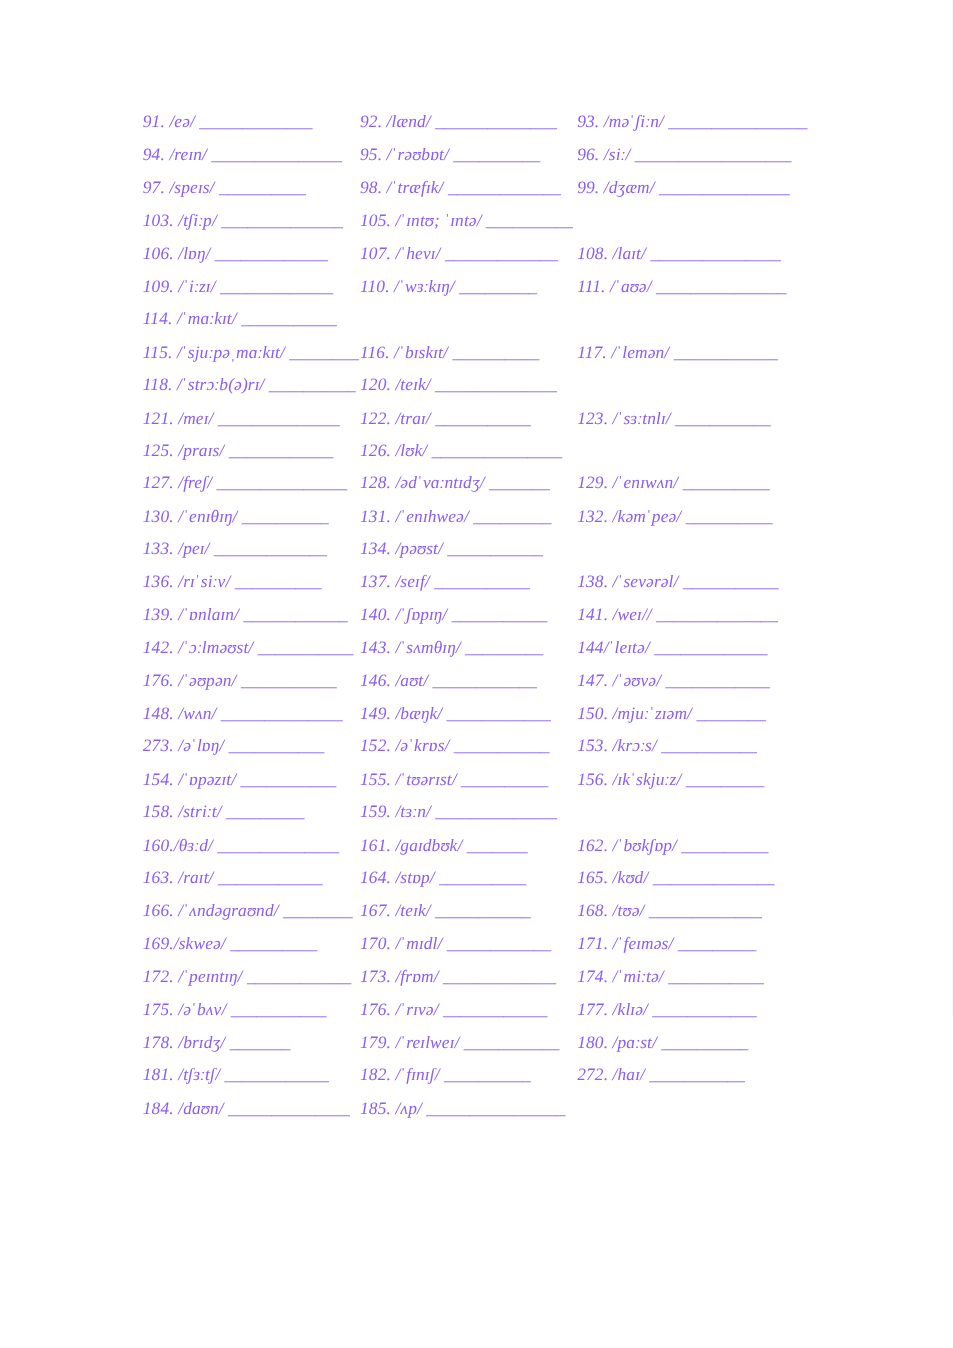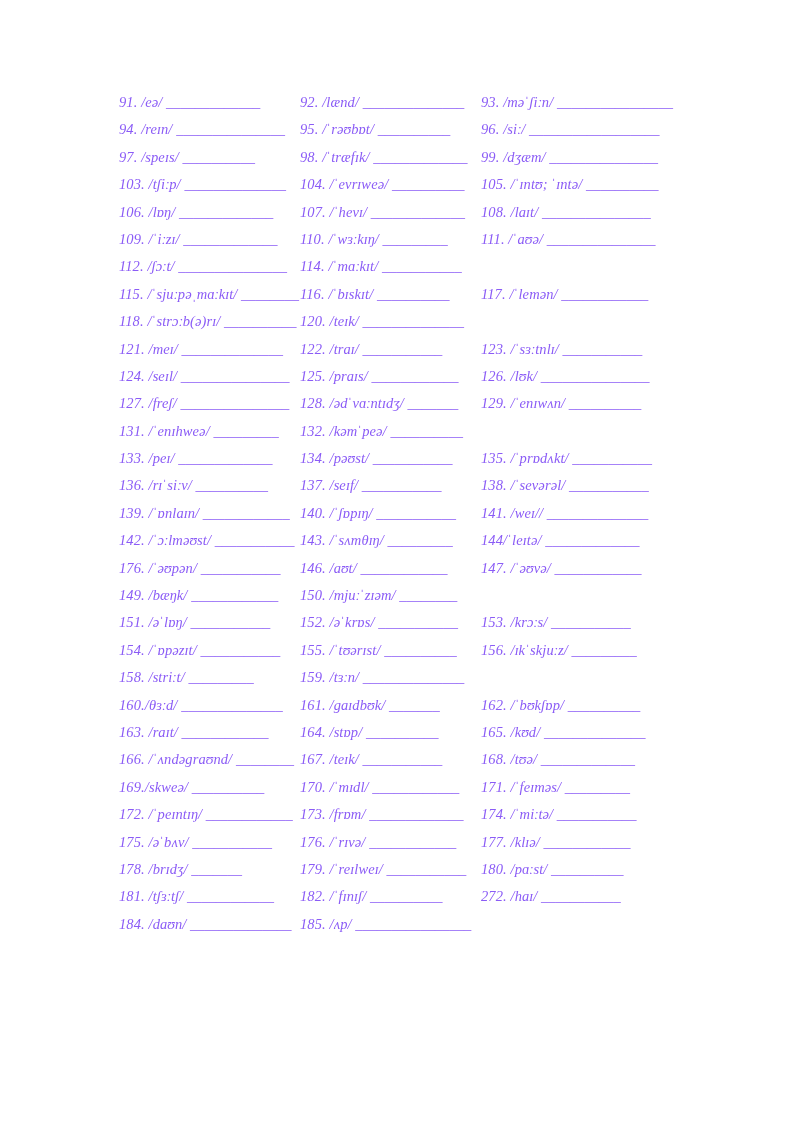--- a/index.html
+++ b/index.html
@@ -56,69 +56,66 @@
         <div class="item"><span class="label">95. /ˈrəʊbɒt/</span><span class="blank"> __________</span></div>
         <div class="item"><span class="label">96. /siː/</span><span class="blank"> __________________</span></div>
       </div>
       <div class="row">
         <div class="item"><span class="label">97. /speɪs/</span><span class="blank"> __________</span></div>
         <div class="item"><span class="label">98. /ˈtræfɪk/</span><span class="blank"> _____________</span></div>
         <div class="item"><span class="label">99. /dʒæm/</span><span class="blank"> _______________</span></div>
       </div>
       <div class="row">
         <div class="item"><span class="label">103. /tʃiːp/</span><span class="blank"> ______________</span></div>
-        <div class="item"><span class="label">104. /ˈevrɪweə/</span><span class="blank"> __________</span></div>
         <div class="item"><span class="label">105. /ˈɪntʊ; ˈɪntə/</span><span class="blank"> __________</span></div>
       </div>
       <div class="row">
         <div class="item"><span class="label">106. /lɒŋ/</span><span class="blank"> _____________</span></div>
         <div class="item"><span class="label">107. /ˈhevɪ/</span><span class="blank"> _____________</span></div>
         <div class="item"><span class="label">108. /laɪt/</span><span class="blank"> _______________</span></div>
       </div>
       <div class="row">
         <div class="item"><span class="label">109. /ˈiːzɪ/</span><span class="blank"> _____________</span></div>
         <div class="item"><span class="label">110. /ˈwɜːkɪŋ/</span><span class="blank"> _________</span></div>
         <div class="item"><span class="label">111. /ˈaʊə/</span><span class="blank"> _______________</span></div>
       </div>
       <div class="row">
-        <div class="item"><span class="label">112. /ʃɔːt/</span><span class="blank"> _______________</span></div>
         <div class="item"><span class="label">114. /ˈmɑːkɪt/</span><span class="blank"> ___________</span></div>
       </div>
       <div class="row">
         <div class="item"><span class="label">115. /ˈsjuːpəˌmɑːkɪt/</span><span class="blank"> ________</span></div>
         <div class="item"><span class="label">116. /ˈbɪskɪt/</span><span class="blank"> __________</span></div>
         <div class="item"><span class="label">117. /ˈlemən/</span><span class="blank"> ____________</span></div>
       </div>
       <div class="row">
         <div class="item"><span class="label">118. /ˈstrɔːb(ə)rɪ/</span><span class="blank"> __________</span></div>
         <div class="item"><span class="label">120. /teɪk/</span><span class="blank"> ______________</span></div>
       </div>
       <div class="row">
         <div class="item"><span class="label">121. /meɪ/</span><span class="blank"> ______________</span></div>
         <div class="item"><span class="label">122. /traɪ/</span><span class="blank"> ___________</span></div>
         <div class="item"><span class="label">123. /ˈsɜːtnlɪ/</span><span class="blank"> ___________</span></div>
       </div>
       <div class="row">
-        <div class="item"><span class="label">124. /seɪl/</span><span class="blank"> _______________</span></div>
         <div class="item"><span class="label">125. /praɪs/</span><span class="blank"> ____________</span></div>
         <div class="item"><span class="label">126. /lʊk/</span><span class="blank"> _______________</span></div>
       </div>
       <div class="row">
         <div class="item"><span class="label">127. /freʃ/</span><span class="blank"> _______________</span></div>
         <div class="item"><span class="label">128. /ədˈvɑːntɪdʒ/</span><span class="blank"> _______</span></div>
         <div class="item"><span class="label">129. /ˈenɪwʌn/</span><span class="blank"> __________</span></div>
       </div>
       <div class="row">
+        <div class="item"><span class="label">130. /ˈenɪθɪŋ/</span><span class="blank"> __________</span></div>
         <div class="item"><span class="label">131. /ˈenɪhweə/</span><span class="blank"> _________</span></div>
         <div class="item"><span class="label">132. /kəmˈpeə/</span><span class="blank"> __________</span></div>
       </div>
       <div class="row">
         <div class="item"><span class="label">133. /peɪ/</span><span class="blank"> _____________</span></div>
         <div class="item"><span class="label">134. /pəʊst/</span><span class="blank"> ___________</span></div>
-        <div class="item"><span class="label">135. /ˈprɒdʌkt/</span><span class="blank"> ___________</span></div>
       </div>
       <div class="row">
         <div class="item"><span class="label">136. /rɪˈsiːv/</span><span class="blank"> __________</span></div>
         <div class="item"><span class="label">137. /seɪf/</span><span class="blank"> ___________</span></div>
         <div class="item"><span class="label">138. /ˈsevərəl/</span><span class="blank"> ___________</span></div>
       </div>
       <div class="row">
         <div class="item"><span class="label">139. /ˈɒnlaɪn/</span><span class="blank"> ____________</span></div>
         <div class="item"><span class="label">140. /ˈʃɒpɪŋ/</span><span class="blank"> ___________</span></div>
         <div class="item"><span class="label">141. /weɪ//</span><span class="blank"> ______________</span></div>
@@ -127,25 +124,26 @@
         <div class="item"><span class="label">142. /ˈɔːlməʊst/</span><span class="blank"> ___________</span></div>
         <div class="item"><span class="label">143. /ˈsʌmθɪŋ/</span><span class="blank"> _________</span></div>
         <div class="item"><span class="label">144/ˈleɪtə/</span><span class="blank"> _____________</span></div>
       </div>
       <div class="row">
         <div class="item"><span class="label">176. /ˈəʊpən/</span><span class="blank"> ___________</span></div>
         <div class="item"><span class="label">146. /aʊt/</span><span class="blank"> ____________</span></div>
         <div class="item"><span class="label">147. /ˈəʊvə/</span><span class="blank"> ____________</span></div>
       </div>
       <div class="row">
+        <div class="item"><span class="label">148. /wʌn/</span><span class="blank"> ______________</span></div>
         <div class="item"><span class="label">149. /bæŋk/</span><span class="blank"> ____________</span></div>
         <div class="item"><span class="label">150. /mjuːˈzɪəm/</span><span class="blank"> ________</span></div>
       </div>
       <div class="row">
-        <div class="item"><span class="label">151. /əˈlɒŋ/</span><span class="blank"> ___________</span></div>
+        <div class="item"><span class="label">273. /əˈlɒŋ/</span><span class="blank"> ___________</span></div>
         <div class="item"><span class="label">152. /əˈkrɒs/</span><span class="blank"> ___________</span></div>
         <div class="item"><span class="label">153. /krɔːs/</span><span class="blank"> ___________</span></div>
       </div>
       <div class="row">
         <div class="item"><span class="label">154. /ˈɒpəzɪt/</span><span class="blank"> ___________</span></div>
         <div class="item"><span class="label">155. /ˈtʊərɪst/</span><span class="blank"> __________</span></div>
         <div class="item"><span class="label">156. /ɪkˈskjuːz/</span><span class="blank"> _________</span></div>
       </div>
       <div class="row">
         <div class="item"><span class="label">158. /striːt/</span><span class="blank"> _________</span></div>

